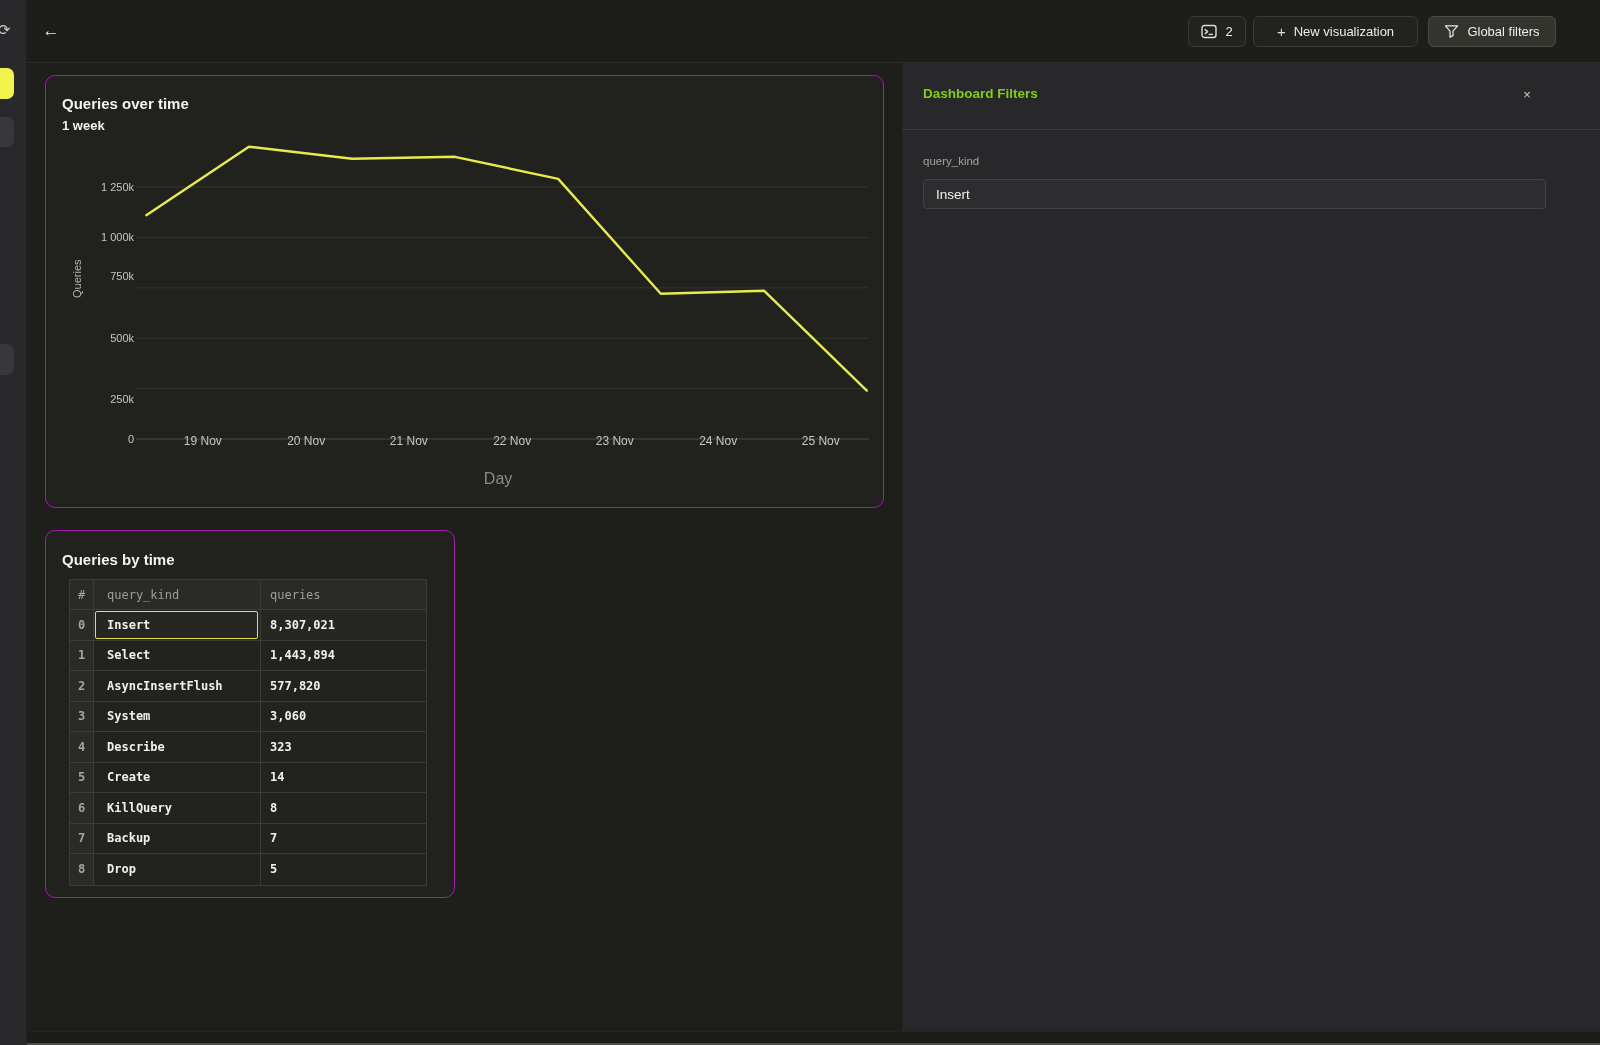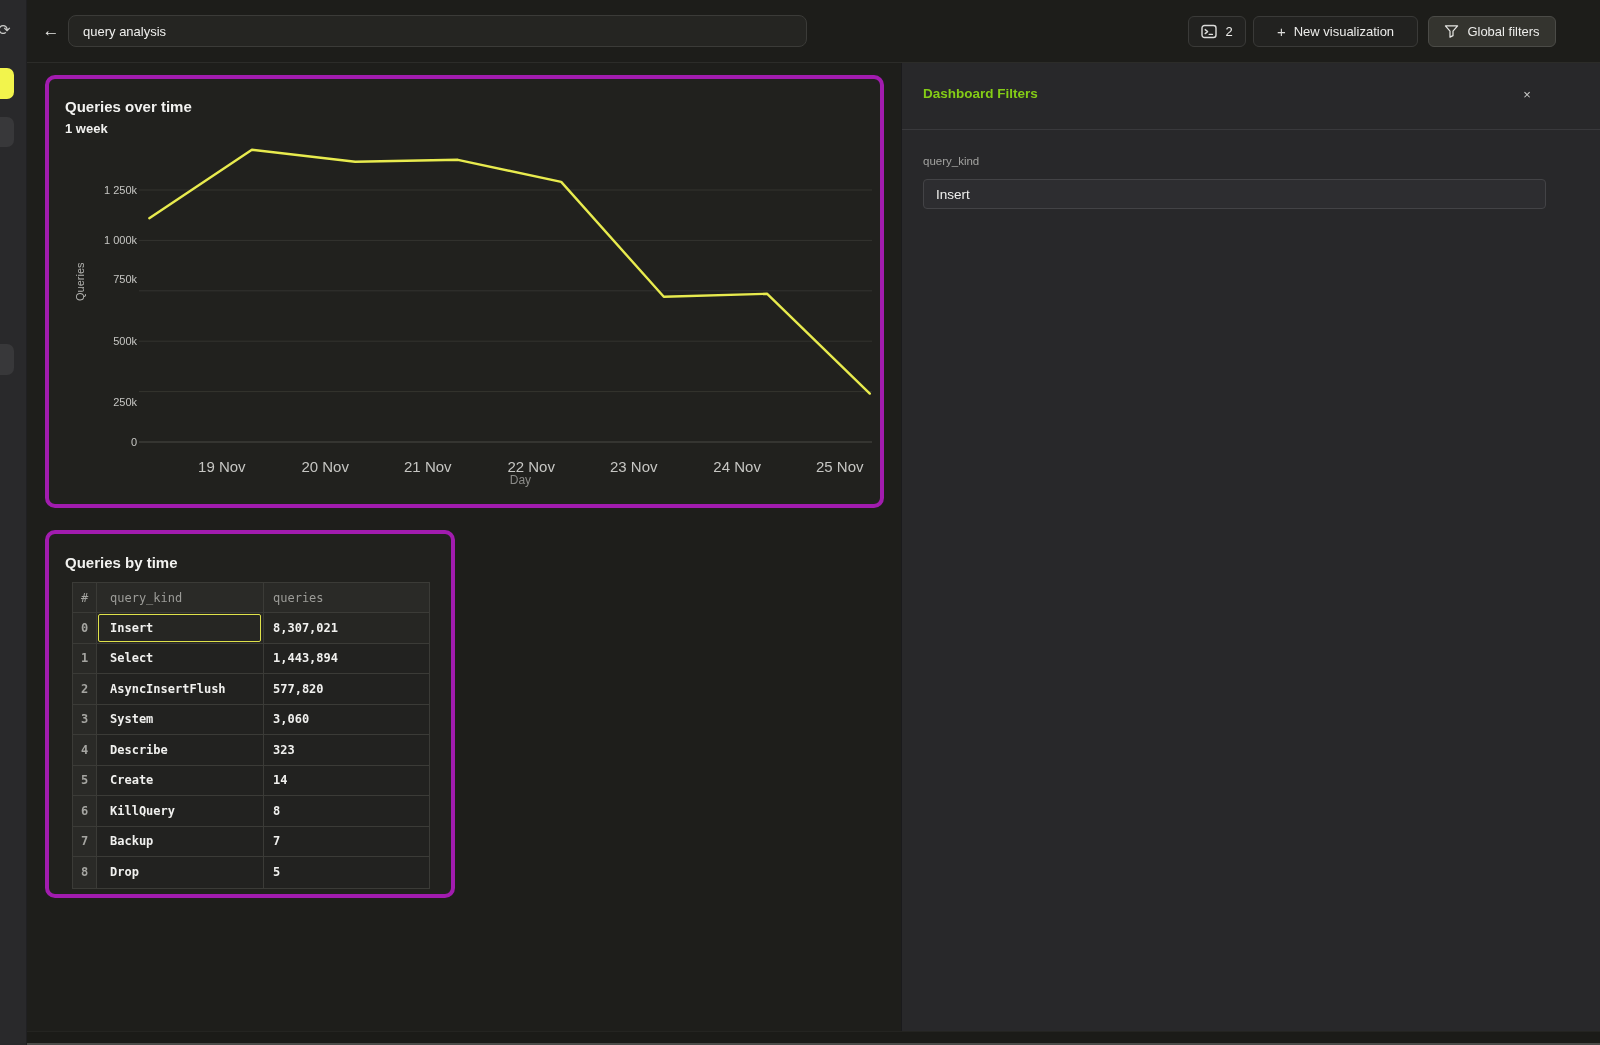--- a/index.html
+++ b/index.html
@@ -40,39 +40,39 @@
     font-size:13px; display:flex; align-items:center; justify-content:center; gap:8px;
     cursor:pointer; font-family:"Liberation Sans", sans-serif;
   }
   #tabcount-btn { left:1161px; width:58px; }
   #newviz-btn   { left:1226px; width:165px; }
   #globalfilters-btn { left:1401px; width:128px; background:#34342f; border-color:#4b4b47; }
   .tb-btn svg { display:block; }
   .plus-glyph { font-size:15px; color:#dcdcda; margin-top:-1px; }
   
   .card {
-    position:absolute; background:#21211e; border:4px solid #a21caf; border-radius:10px;
+    position:absolute; background:#21211e; border:1px solid #a21caf; border-radius:10px;
   }
   #chart-card { left:45px; top:75px; width:839px; height:433px; }
   #table-card { left:45px; top:530px; width:410px; height:368px; }
   .card-title { position:absolute; left:16px; font-size:15px; font-weight:700; color:#f2f2f0; }
   #chart-title { top:19px; }
   #chart-subtitle { position:absolute; left:16px; top:42px; font-size:13px; font-weight:700; color:#f2f2f0; }
   #table-title { top:20px; }
   
   #y-axis-title {
     position:absolute; left:18px; top:215px; width:14px; height:0;
     font-size:11px; color:#b4b4b1; transform:rotate(-90deg); white-space:nowrap;
   }
   #y-ticks { position:absolute; left:30px; top:65px; width:58px; height:310px; }
   .ytick { position:absolute; right:0; font-size:11px; color:#c6c6c3; text-align:right; line-height:13px; }
   #chart-plot { position:absolute; left:90px; top:65px; width:733px; height:345px; }
   #chart-svg { position:absolute; left:0; top:0; }
-  .xtick { position:absolute; width:70px; text-align:center; font-size:15px; color:#c6c6c3; top:314px; }
-  #x-axis-title { position:absolute; top:329px; font-size:12px; color:#8b8b88; text-align:right; width:60px; }
+  .xtick { position:absolute; width:70px; font-size:12px; color:#c6c6c3; top:293px; }
+  #x-axis-title { position:absolute; top:329px; font-size:16px; color:#8b8b88; text-align:center; width:60px; }
   
   #qtable {
     position:absolute; left:23px; top:48px; width:358px;
     border:1px solid #3b3b37; border-collapse:collapse;
     font-family:"DejaVu Sans Mono","Liberation Mono", monospace; font-size:12px;
   }
   #qtable .trow { display:flex; border-bottom:1px solid #3b3b37; }
   #qtable .trow:last-child { border-bottom:none; }
   #qtable .c0 { width:24px; background:#2a2a27; color:#a5a5a1; display:flex; align-items:center; justify-content:center; border-right:1px solid #3b3b37; flex:none; }
   #qtable .c1 { width:167px; display:flex; align-items:center; padding-left:13px; border-right:1px solid #3b3b37; flex:none; position:relative; }
@@ -117,21 +117,20 @@
 
   <div id="mini-sidebar">
     <div class="side-icon">⟳</div>
     <div class="side-tab yellow"></div>
     <div class="side-tab gray1"></div>
     <div class="side-tab gray2"></div>
   </div>
 
   <div id="topbar">
     <button id="back-btn">←</button>
-    <input id="title-input" value="query analysis" style="">
     <button class="tb-btn" id="tabcount-btn">
       <span>
         <svg width="16" height="15" viewBox="0 0 16 15" fill="none">
           <rect x="1" y="1.5" width="14" height="12" rx="2.5" stroke="#dcdcda" stroke-width="1.4"></rect>
           <path d="M4.2 5.6 L6.6 7.6 L4.2 9.6" stroke="#dcdcda" stroke-width="1.4" fill="none" stroke-linecap="round" stroke-linejoin="round"></path>
           <line x1="8.2" y1="10.4" x2="11.4" y2="10.4" stroke="#dcdcda" stroke-width="1.4" stroke-linecap="round"></line>
         </svg>
       </span>
       <span>2</span>
     </button>

